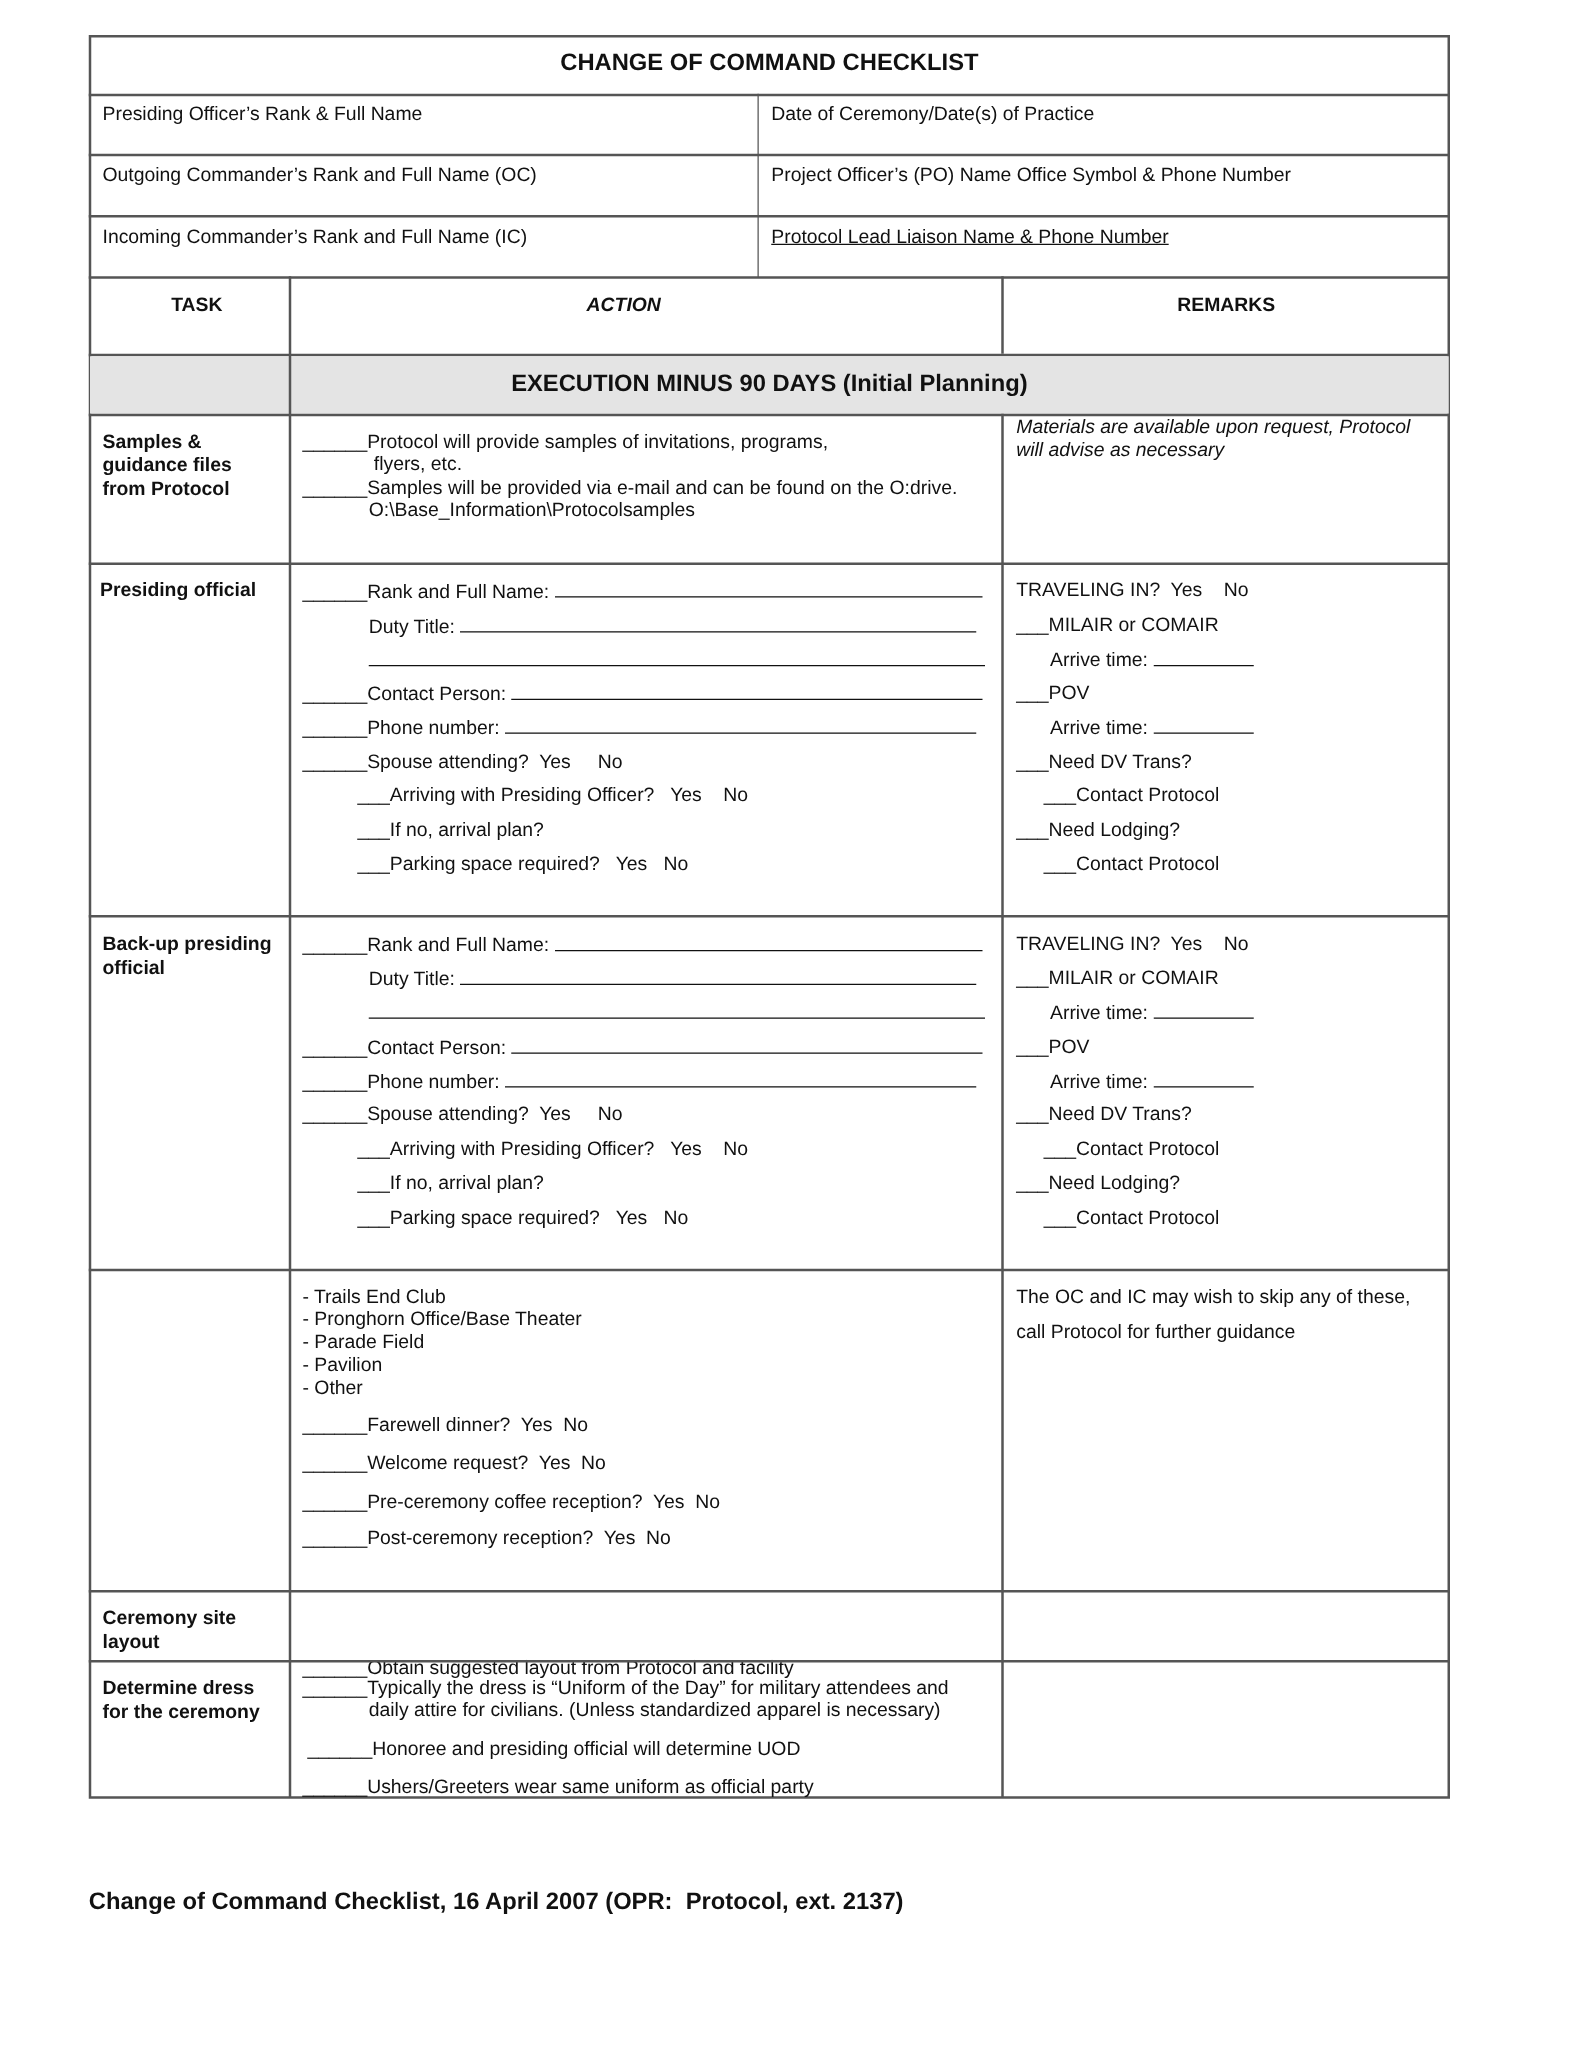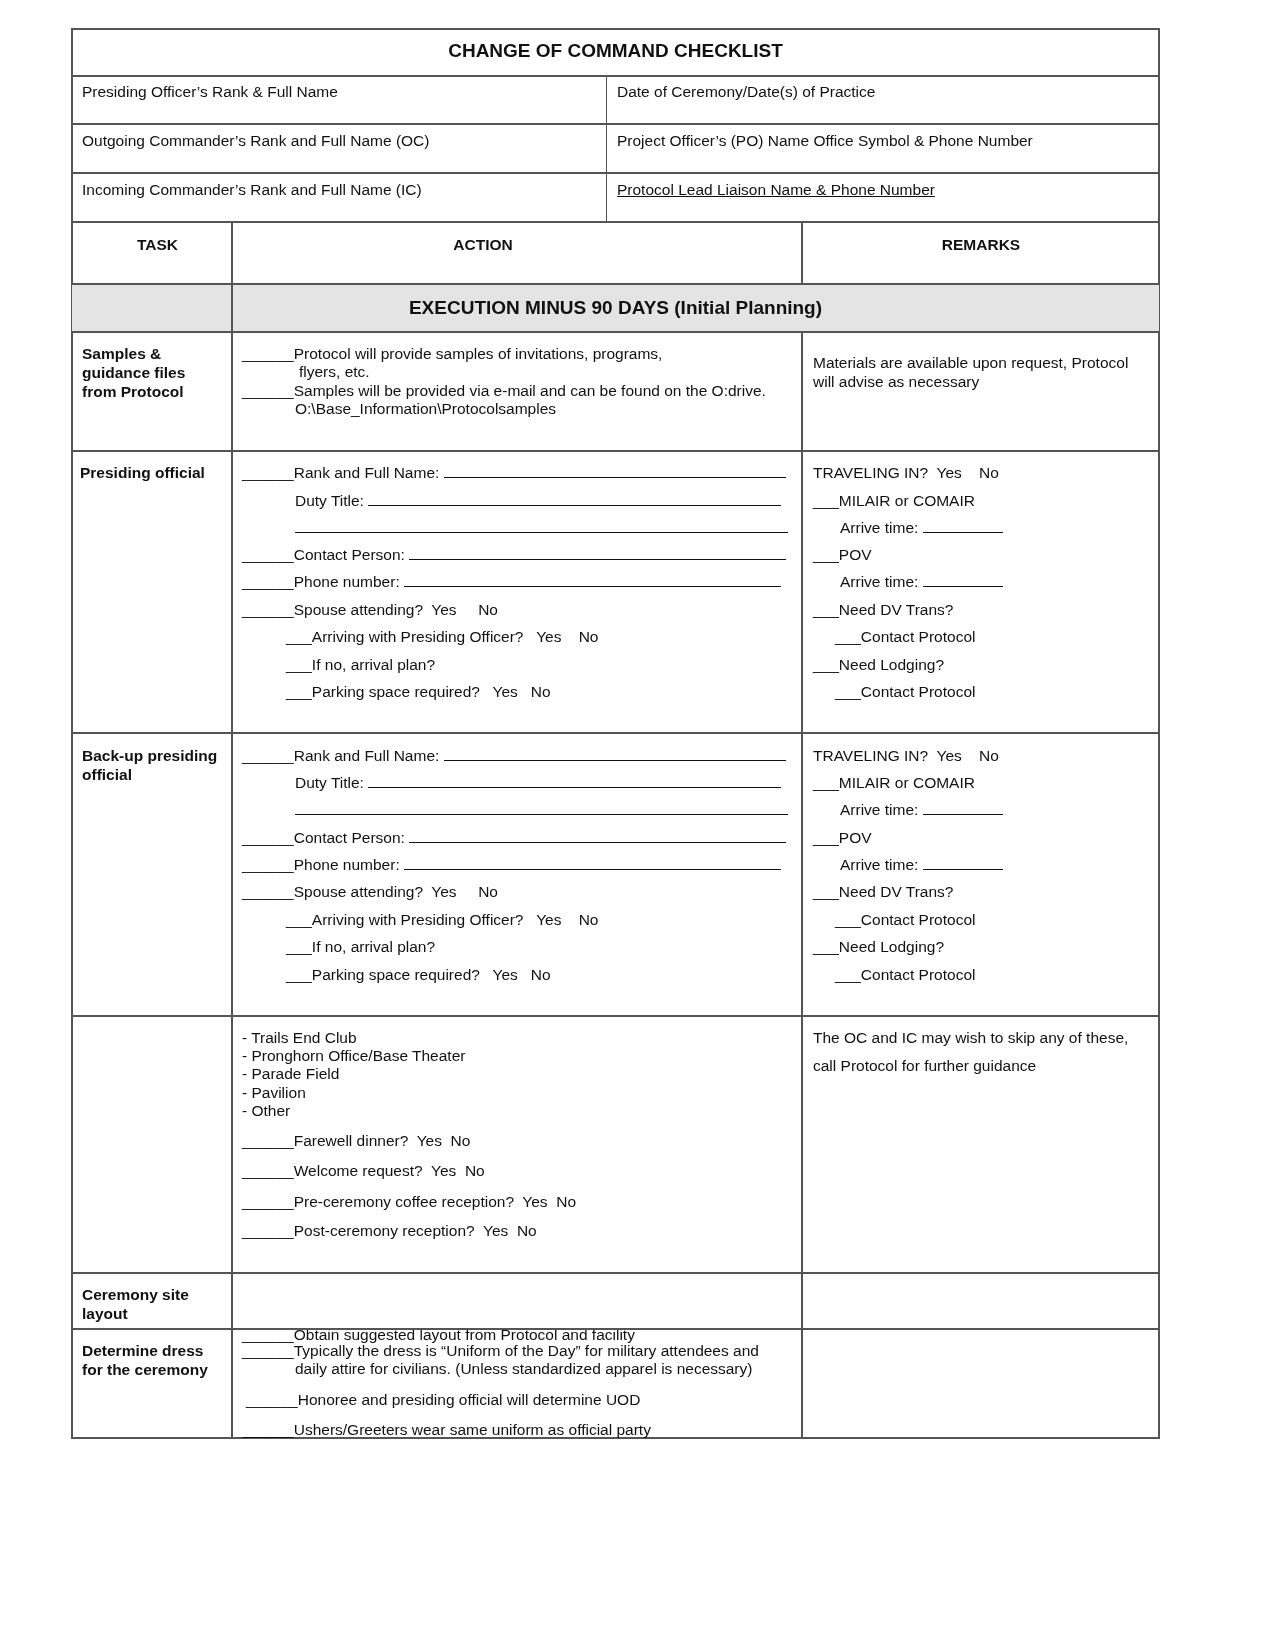--- a/index.html
+++ b/index.html
@@ -33,40 +33,40 @@
   <div class="t" style="left:617px;top:82px;">Date of Ceremony/Date(s) of Practice</div>
   <div class="hline" style="left:71px;width:1089px;top:123px;"></div>
   <div class="t" style="left:82px;top:131px;">Outgoing Commander’s Rank and Full Name (OC)</div>
   <div class="t" style="left:617px;top:131px;">Project Officer’s (PO) Name Office Symbol &amp; Phone Number</div>
   <div class="hline" style="left:71px;width:1089px;top:172px;"></div>
   <div class="t" style="left:82px;top:180px;">Incoming Commander’s Rank and Full Name (IC)</div>
   <div class="t" style="left:617px;top:180px;text-decoration:underline;">Protocol Lead Liaison Name &amp; Phone Number</div>
   <div class="hline" style="left:71px;width:1089px;top:221px;"></div>
 
   <div class="t b" style="left:71px;width:173px;text-align:center;top:235px;">TASK</div>
-  <div class="t b" style="left:232px;width:502px;text-align:center;top:235px;">ACTION</div>
+  <div class="t b" style="left:248px;width:502px;text-align:center;top:235px;font-style:italic;">ACTION</div>
   <div class="t b" style="left:802px;width:358px;text-align:center;top:235px;">REMARKS</div>
   <div class="hline" style="left:71px;width:1089px;top:283px;"></div>
 
   <div class="band" style="left:72px;top:285px;width:1087px;height:46px;"></div>
   <div class="t exec" style="left:71px;width:1089px;text-align:center;top:298px;">EXECUTION MINUS 90 DAYS (Initial Planning)</div>
   <div class="hline" style="left:71px;width:1089px;top:331px;"></div>
 
   <div class="vline" style="left:231px;top:221px;height:1217px;"></div>
   <div class="vline" style="left:801px;top:221px;height:62px;"></div>
   <div class="vline" style="left:801px;top:331px;height:1107px;"></div>
 
   <div class="task" style="left:82px;top:344px;width:125px;">Samples &amp; guidance files from Protocol</div>
   <div>
     <div class="t" style="left:242px;top:344px;">______Protocol will provide samples of invitations, programs,</div>
     <div class="t" style="left:299px;top:362px;">flyers, etc.</div>
     <div class="t" style="left:242px;top:381px;">______Samples will be provided via e-mail and can be found on the O:drive.</div>
     <div class="t" style="left:295px;top:399px;">O:\Base_Information\Protocolsamples</div>
   </div>
-  <div class="task" style="left:813px;top:353px;width:335px;font-weight:normal;">Materials are available upon request, Protocol will advise as necessary</div>
+  <div class="task" style="left:813px;top:332px;width:335px;font-weight:normal;font-style:italic;">Materials are available upon request, Protocol will advise as necessary</div>
   <div class="hline" style="left:71px;width:1089px;top:450px;"></div>
 
   <div class="task" style="left:80px;top:463px;width:145px;">Presiding official</div>
   <div>
     <div class="t" style="left:242px;top:463px;"><span>______Rank and Full Name:</span> <span class="u" style="width:342px;"></span></div>
     <div class="t" style="left:295px;top:491px;"><span>Duty Title:</span> <span class="u" style="width:413px;"></span></div>
     <div class="t" style="left:295px;top:518px;"><span class="u" style="width:493px;"></span></div>
     <div class="t" style="left:242px;top:545px;"><span>______Contact Person:</span> <span class="u" style="width:377px;"></span></div>
     <div class="t" style="left:242px;top:572px;"><span>______Phone number:</span> <span class="u" style="width:377px;"></span></div>
     <div class="t" style="left:242px;top:600px;white-space:pre;">______Spouse attending?  Yes     No</div>
@@ -134,13 +134,14 @@
   <div class="hline" style="left:71px;width:1089px;top:1328px;"></div>
 
   <div class="task" style="left:82px;top:1341px;width:142px;">Determine dress for the ceremony</div>
   <div>
     <div class="t" style="left:242px;top:1341px;">______Typically the dress is “Uniform of the Day” for military attendees and</div>
     <div class="t" style="left:295px;top:1359px;">daily attire for civilians. (Unless standardized apparel is necessary)</div>
     <div class="t" style="left:246px;top:1390px;">______Honoree and presiding official will determine UOD</div>
     <div class="t" style="left:242px;top:1420px;text-align:right;">______Ushers/Greeters wear same uniform as official party</div>
   </div>
 
+  <div class="t foot" style="left:71px;top:1512px;white-space:pre;">Change of Command Checklist, 16 April 2007 (OPR:  Protocol, ext. 2137)</div>
 </div>
 
 </body></html>

